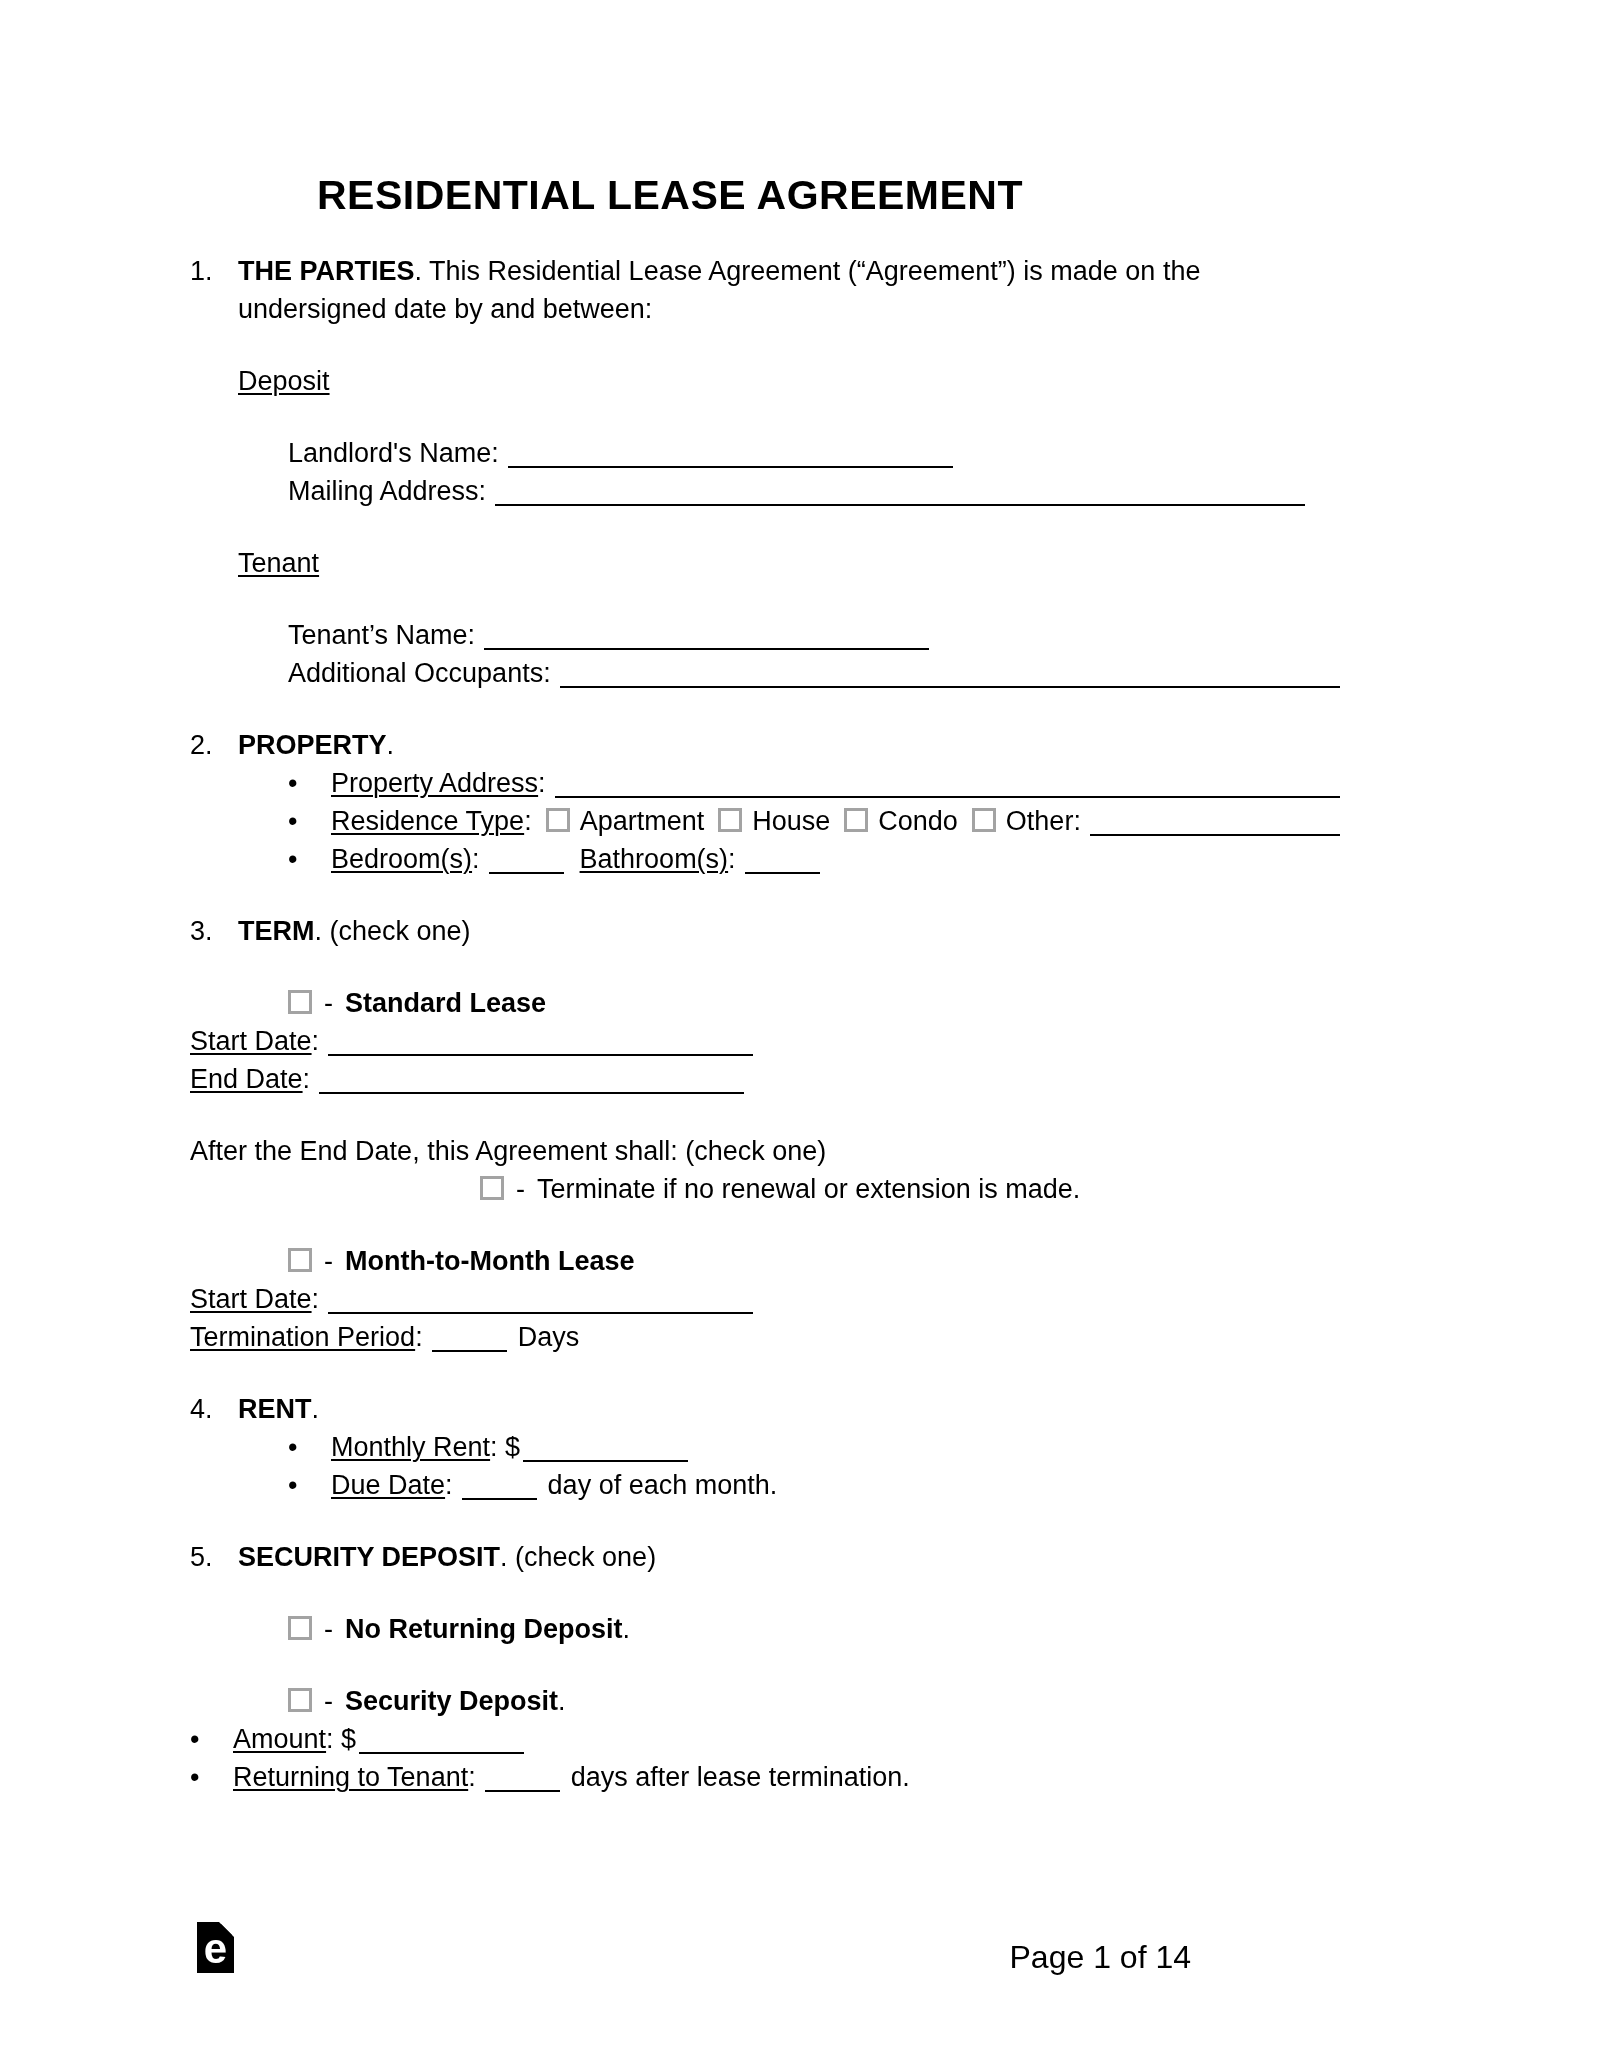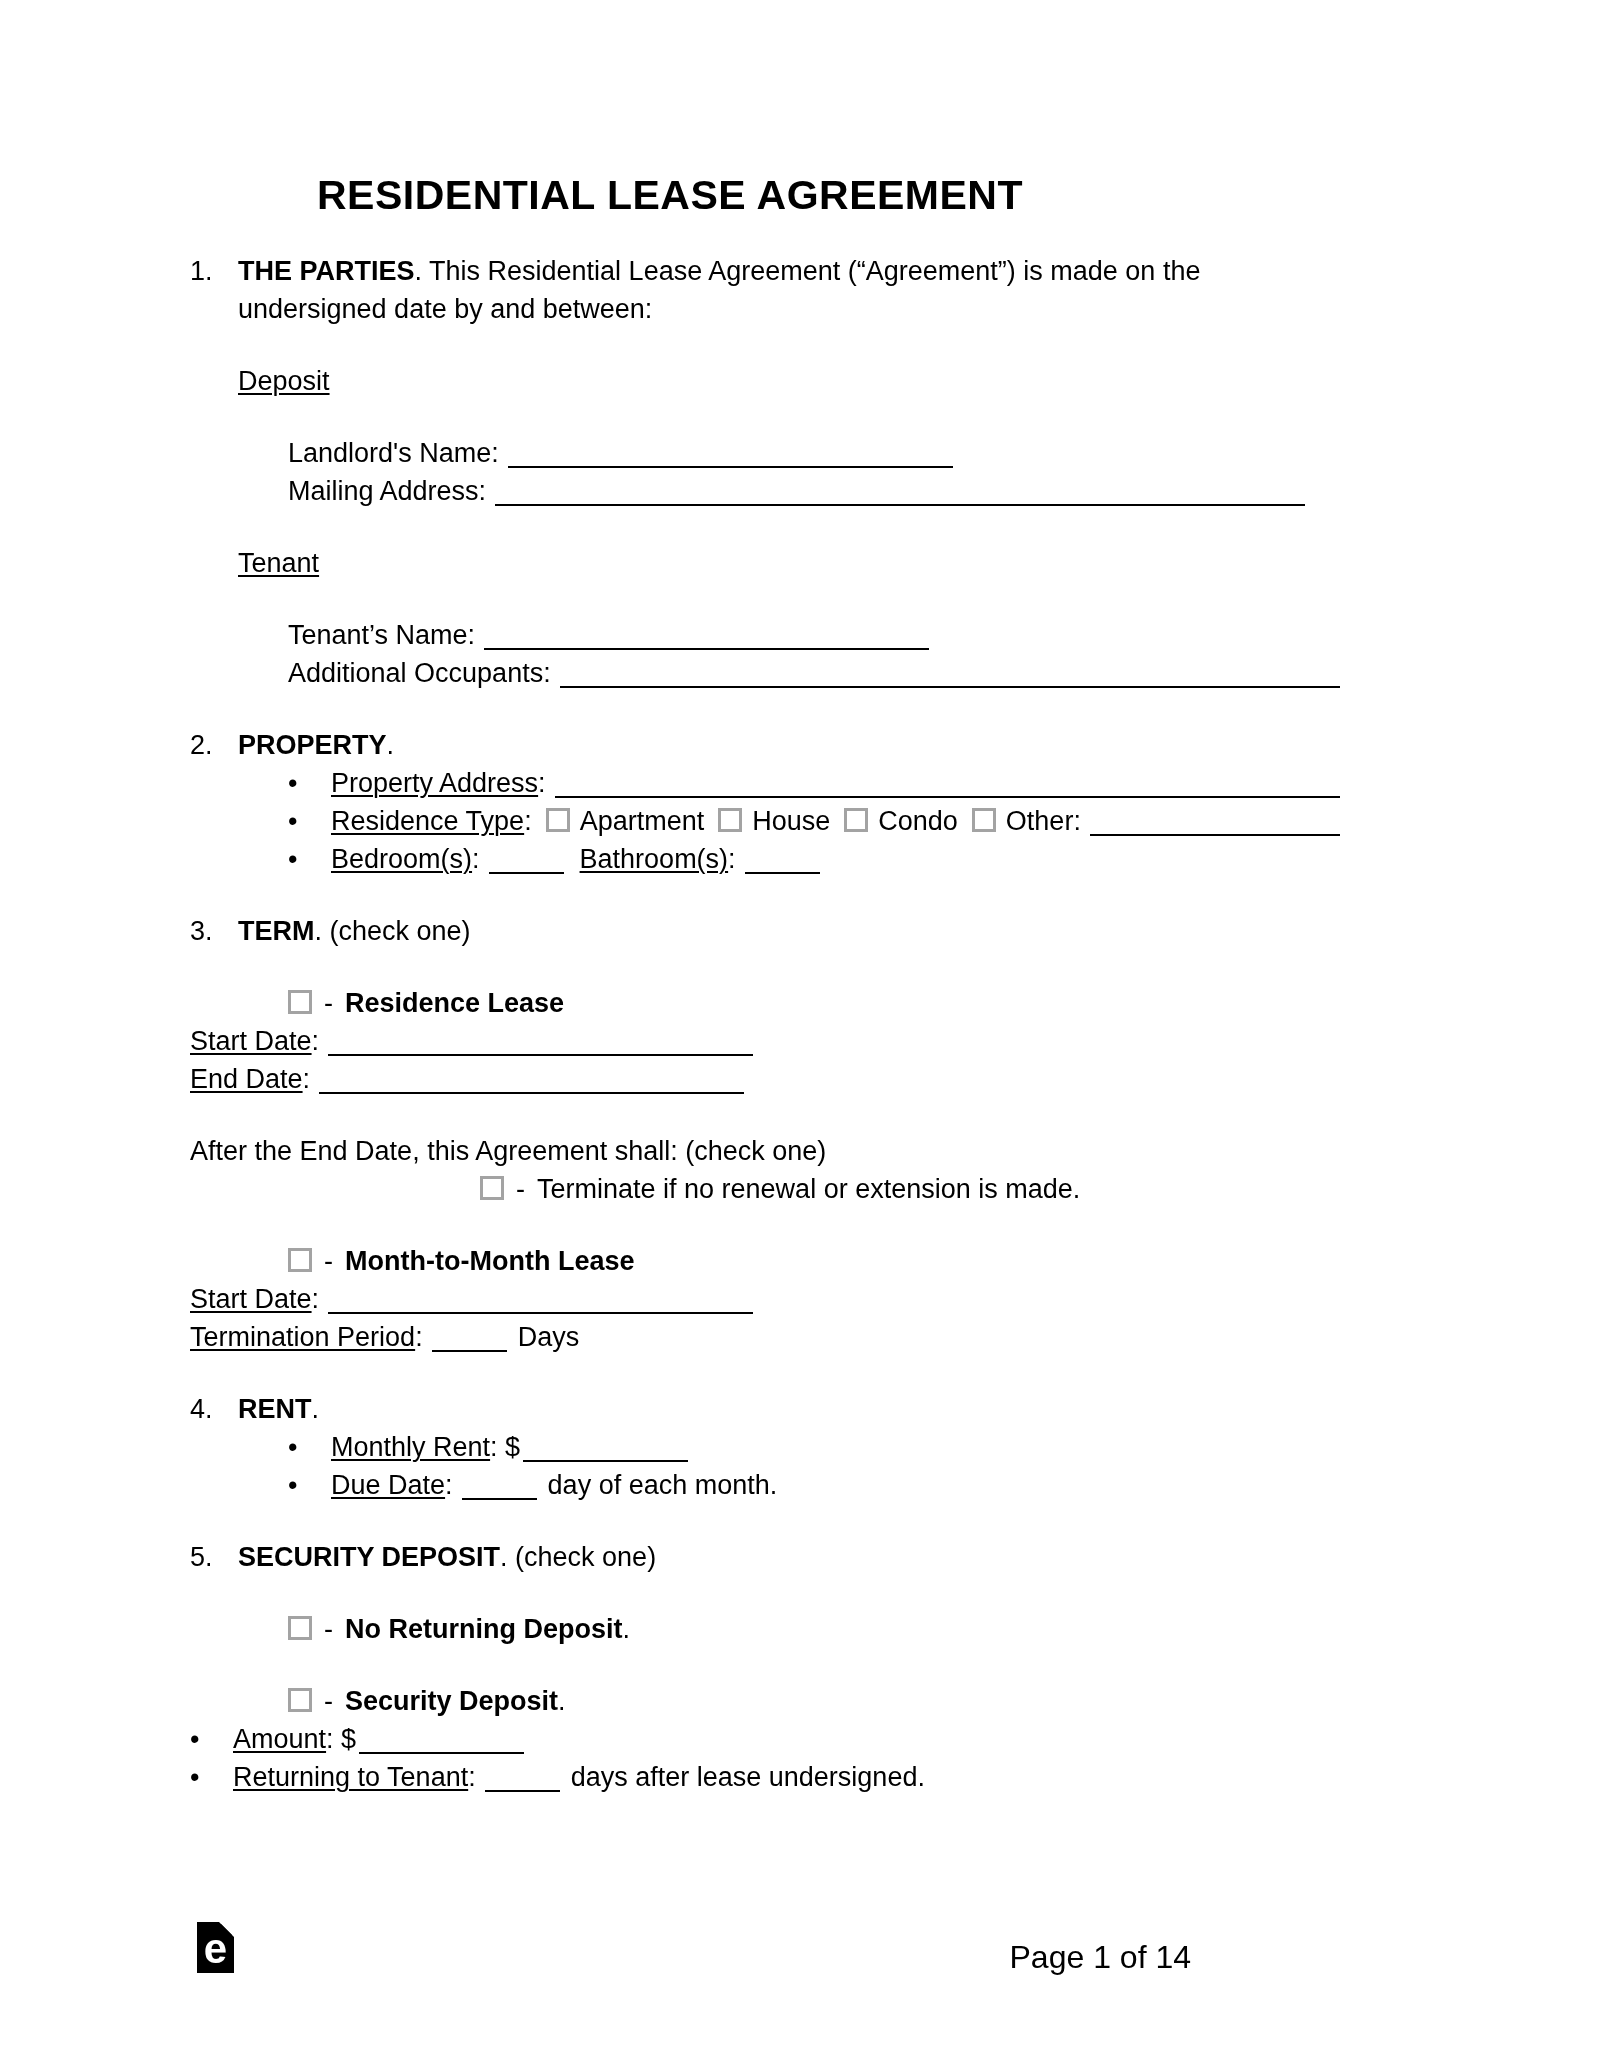--- a/index.html
+++ b/index.html
@@ -125,21 +125,21 @@
 
     <div class="gap"></div>
 
     <div class="row numrow">
       <span class="num">3.</span>
       <span><span class="b">TERM</span><span>. (check one)</span></span>
     </div>
 
     <div class="gap"></div>
 
-    <div class="row ml98"><span class="cb"></span><span class="dash">-</span><span class="b">Residence Lease</span></div>
+    <div class="row ml98"><span class="cb"></span><span class="dash">-</span><span class="b">Standard Lease</span></div>
     <div class="row ml190"><span class="ul">Start Date</span><span>:</span><span class="bl w425"></span></div>
     <div class="row ml190"><span class="ul">End Date</span><span>:</span><span class="bl w425"></span></div>
 
     <div class="gap"></div>
 
     <div class="row ml190">After the End Date, this Agreement shall: (check one)</div>
     <div class="row ml290"><span class="cb"></span><span class="dash">-</span><span>Terminate if no renewal or extension is made.</span></div>
 
     <div class="gap"></div>
 
@@ -175,21 +175,21 @@
 
     <div class="gap"></div>
 
     <div class="row ml98"><span class="cb"></span><span class="dash">-</span><span class="b">Security Deposit</span><span>.</span></div>
     <div class="row brow ml190">
       <span class="bmark2">•</span>
       <span><span class="ul">Amount</span><span>: $</span><span class="bl w165 bl-tight"></span></span>
     </div>
     <div class="row brow ml190">
       <span class="bmark2">•</span>
-      <span><span class="ul">Returning to Tenant</span><span>:</span><span class="bl w75"></span><span class="after-txt">days after lease undersigned.</span></span>
+      <span><span class="ul">Returning to Tenant</span><span>:</span><span class="bl w75"></span><span class="after-txt">days after lease termination.</span></span>
     </div>
 
   </div>
 
   <div class="footer-logo">
     <span class="fold"></span>
     <span class="eletter">e</span>
   </div>
   <div class="page-num">Page 1 of 14</div>
 

